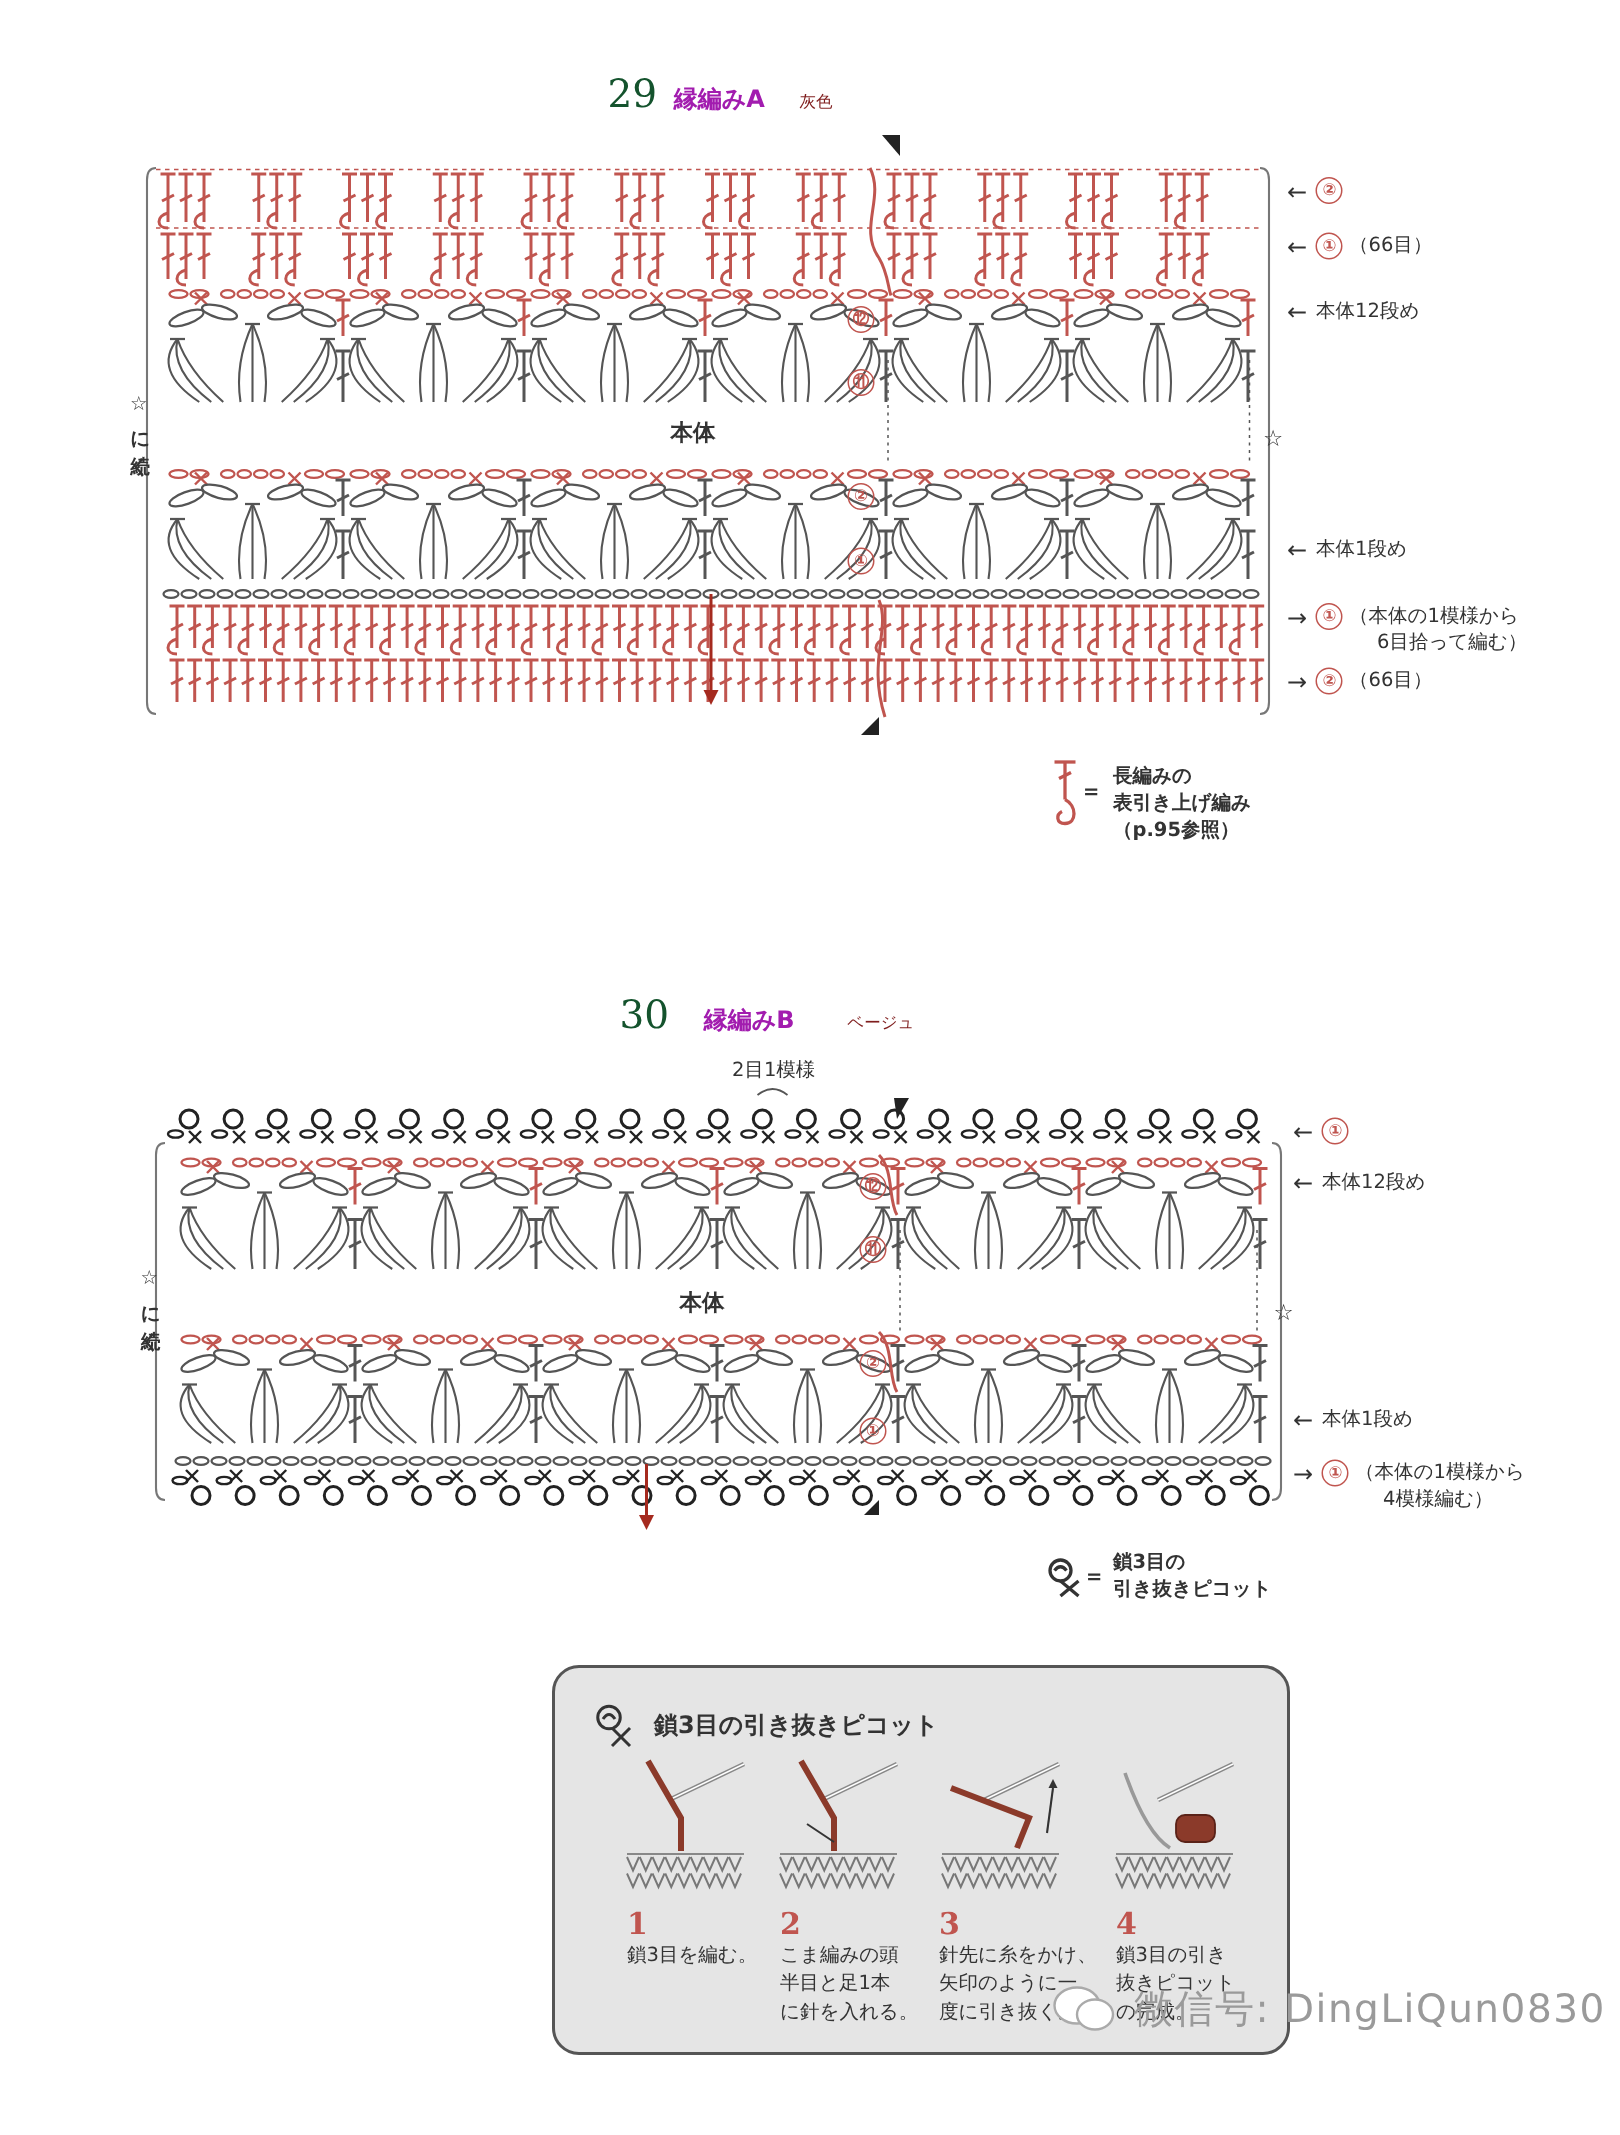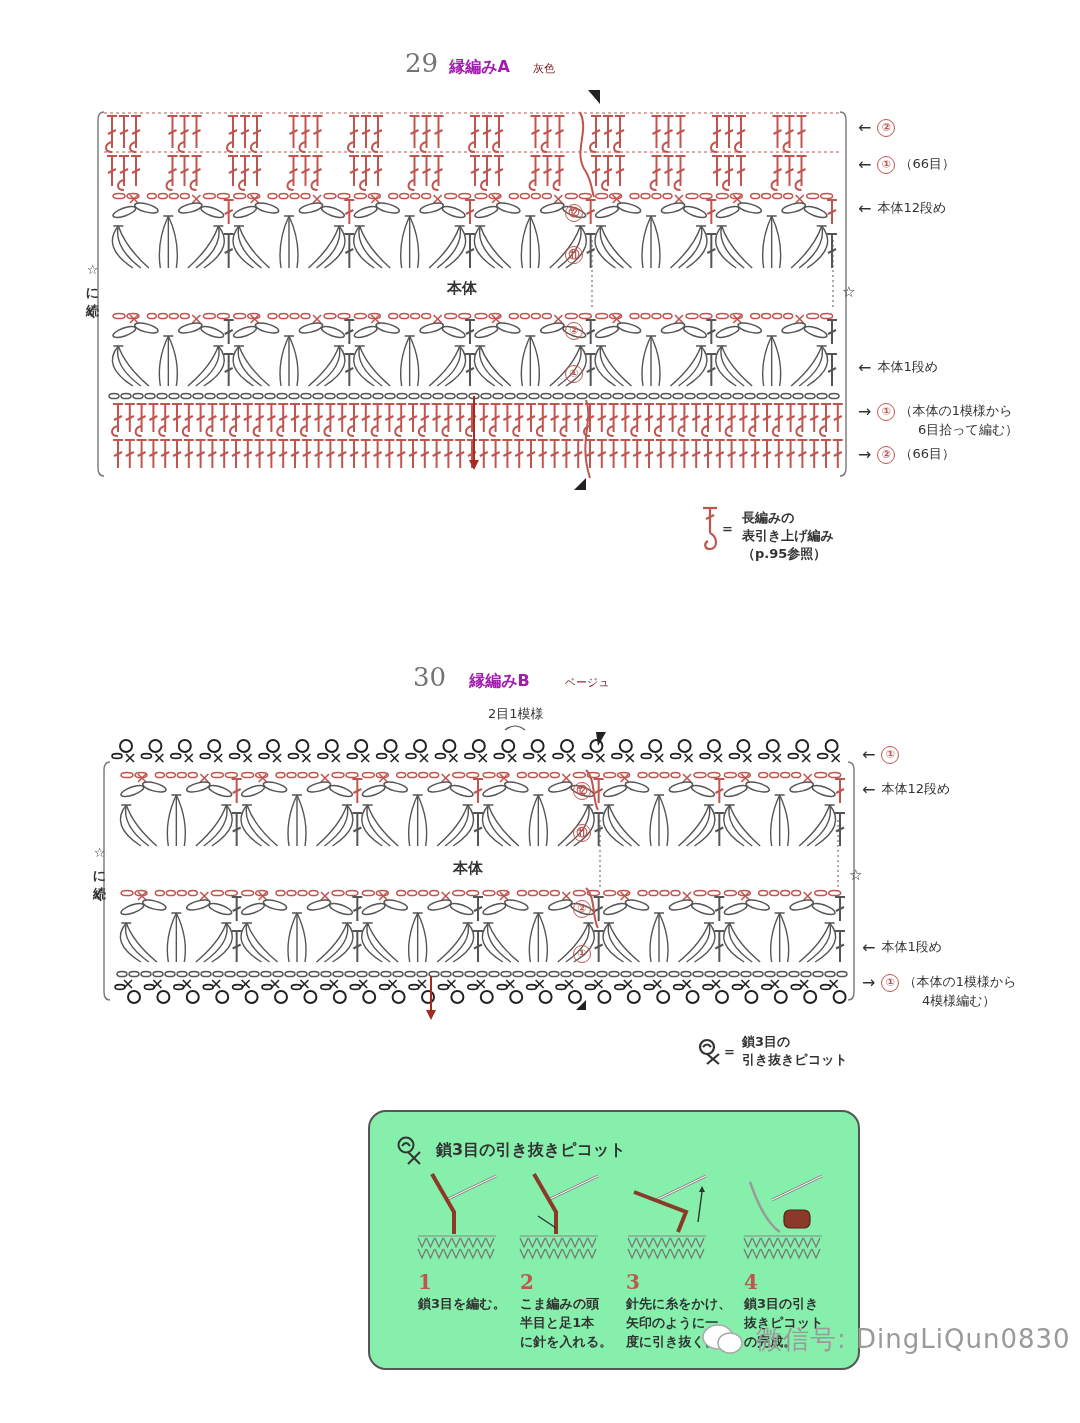--- a/index.html
+++ b/index.html
@@ -1,32 +1,32 @@
 <!DOCTYPE html>
 <html><head>
 <meta charset="utf-8">
 <style>
   html, body { margin: 0; padding: 0; background: #ffffff; }
   body { width: 1080px; height: 1423px; position: relative; overflow: hidden;
          font-family: "DejaVu Sans", "Liberation Sans", sans-serif; color: #333; }
   .abs { position: absolute; }
-  .title-num { font-family: "DejaVu Serif", "Liberation Serif", serif; color: #737373; font-size: 26px; }
+  .title-num { font-family: "DejaVu Serif", "Liberation Serif", serif; color: #14532d; font-size: 26px; }
   .title-text { font-weight: bold; font-size: 16px; color: #a21caf; }
   .title-color { font-size: 11px; color: #7f1d1d; }
   .label { font-size: 13px; color: #333; white-space: nowrap; line-height: 17px; }
   .circ { display: inline-block; width: 16px; height: 16px; border: 1.5px solid #c0554f; border-radius: 50%;
           color: #c0554f; font-size: 11px; text-align: center; line-height: 16px; font-weight: bold; margin-right: 4px;
           vertical-align: middle; }
   .arrow { display: inline-block; font-size: 16px; margin-right: 6px; vertical-align: middle; }
   .vlabel { writing-mode: vertical-rl; font-size: 13px; font-weight: bold; color: #333; letter-spacing: 1px; }
   .bold { font-weight: bold; }
   .legend-text { font-size: 13px; font-weight: bold; line-height: 18px; color: #333; }
-  .box { border: 2px solid #555; border-radius: 18px; background: #86efac; }
+  .box { border: 2px solid #555; border-radius: 18px; background: #e5e5e5; }
   .step-num { font-family: "DejaVu Serif", "Liberation Serif", serif; color: #c0554f; font-size: 20px; font-weight: bold; }
-  .step-text { font-size: 13px; font-weight: bold; line-height: 19px; color: #333; white-space: pre-line; }
+  .step-text { font-size: 13px; font-weight: normal; line-height: 19px; color: #333; white-space: pre-line; }
   .watermark { font-size: 26px; color: #9a9a9a; letter-spacing: 1px; font-family: "DejaVu Sans", sans-serif; }
   svg { position: absolute; overflow: visible; }
 </style>
 </head>
 <body>
 
 <div>
   <div class="abs" style="left:405px; top:48px;">
     <span class="title-num">29</span>
     <span class="title-text" style="margin-left:6px;">縁編みA</span>

